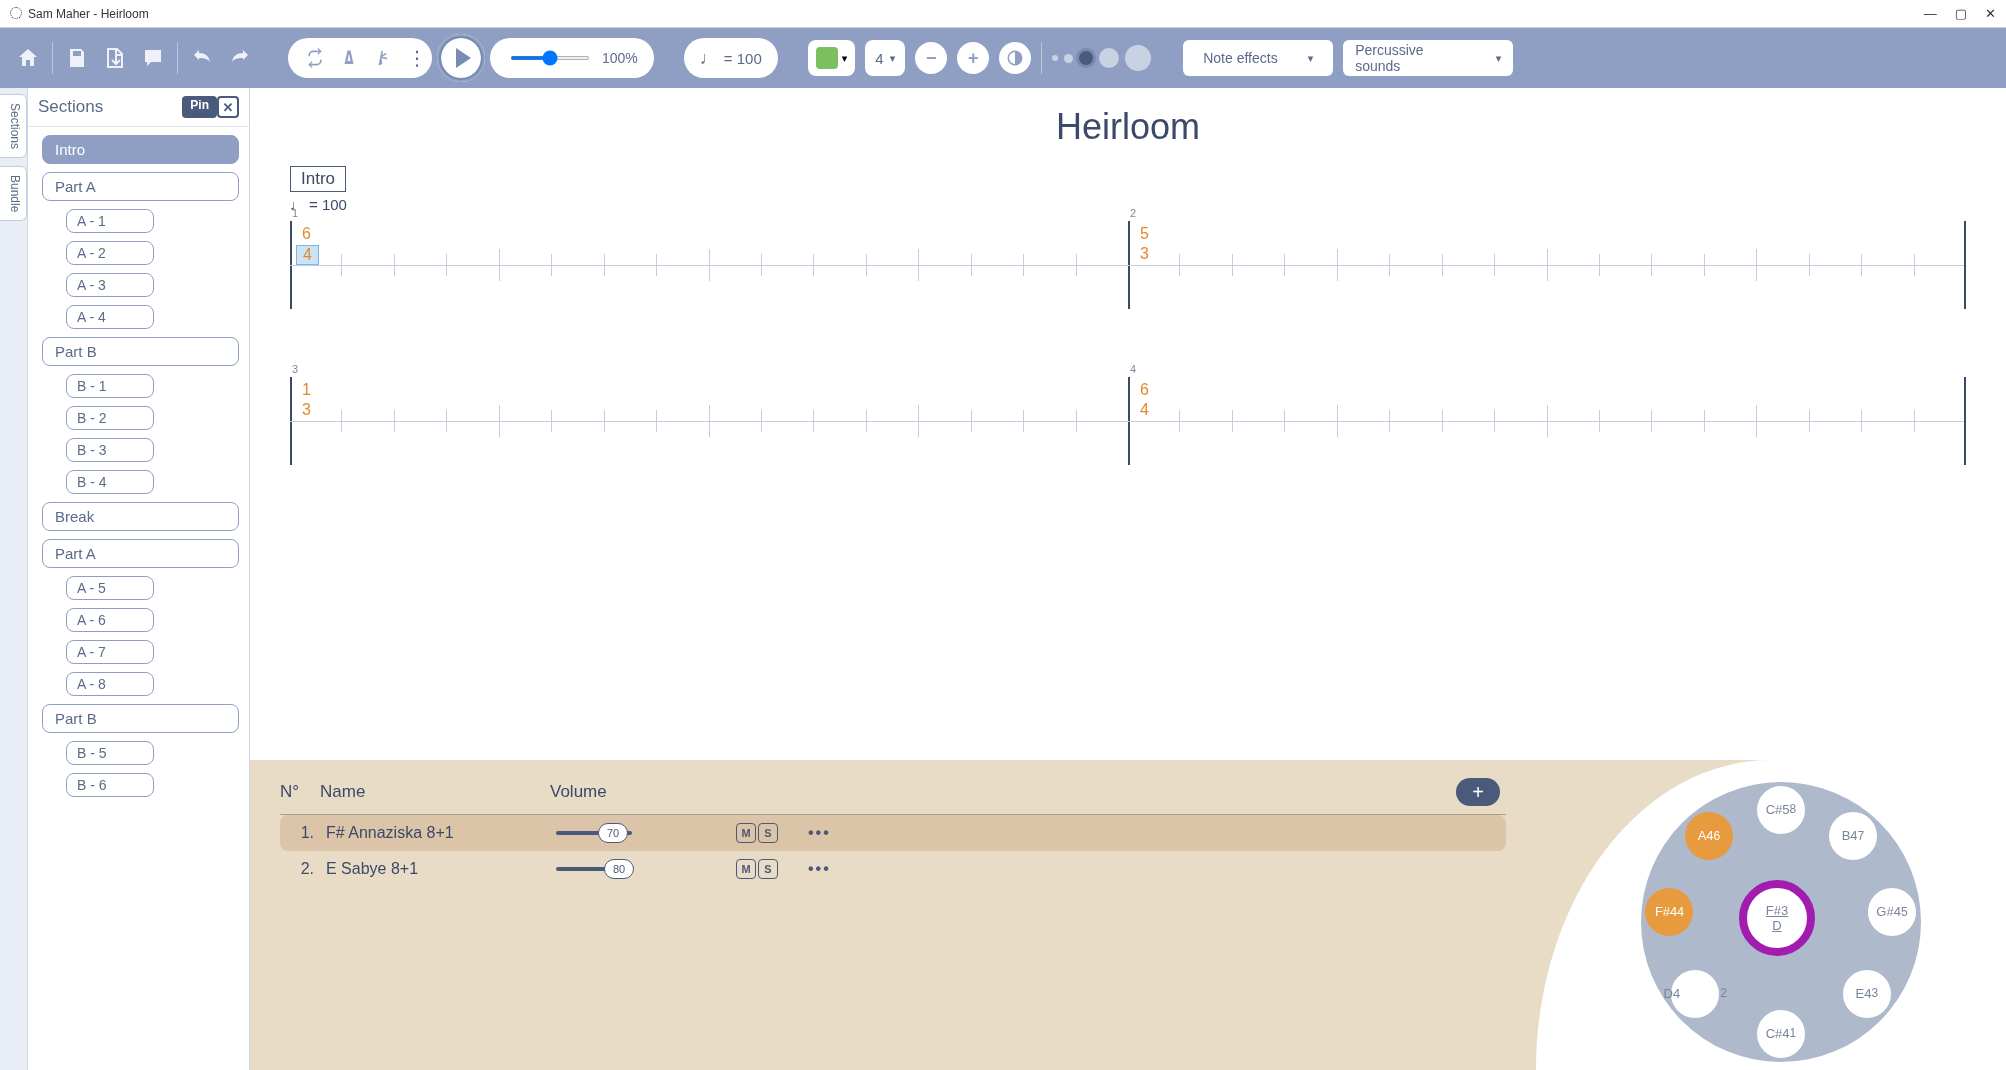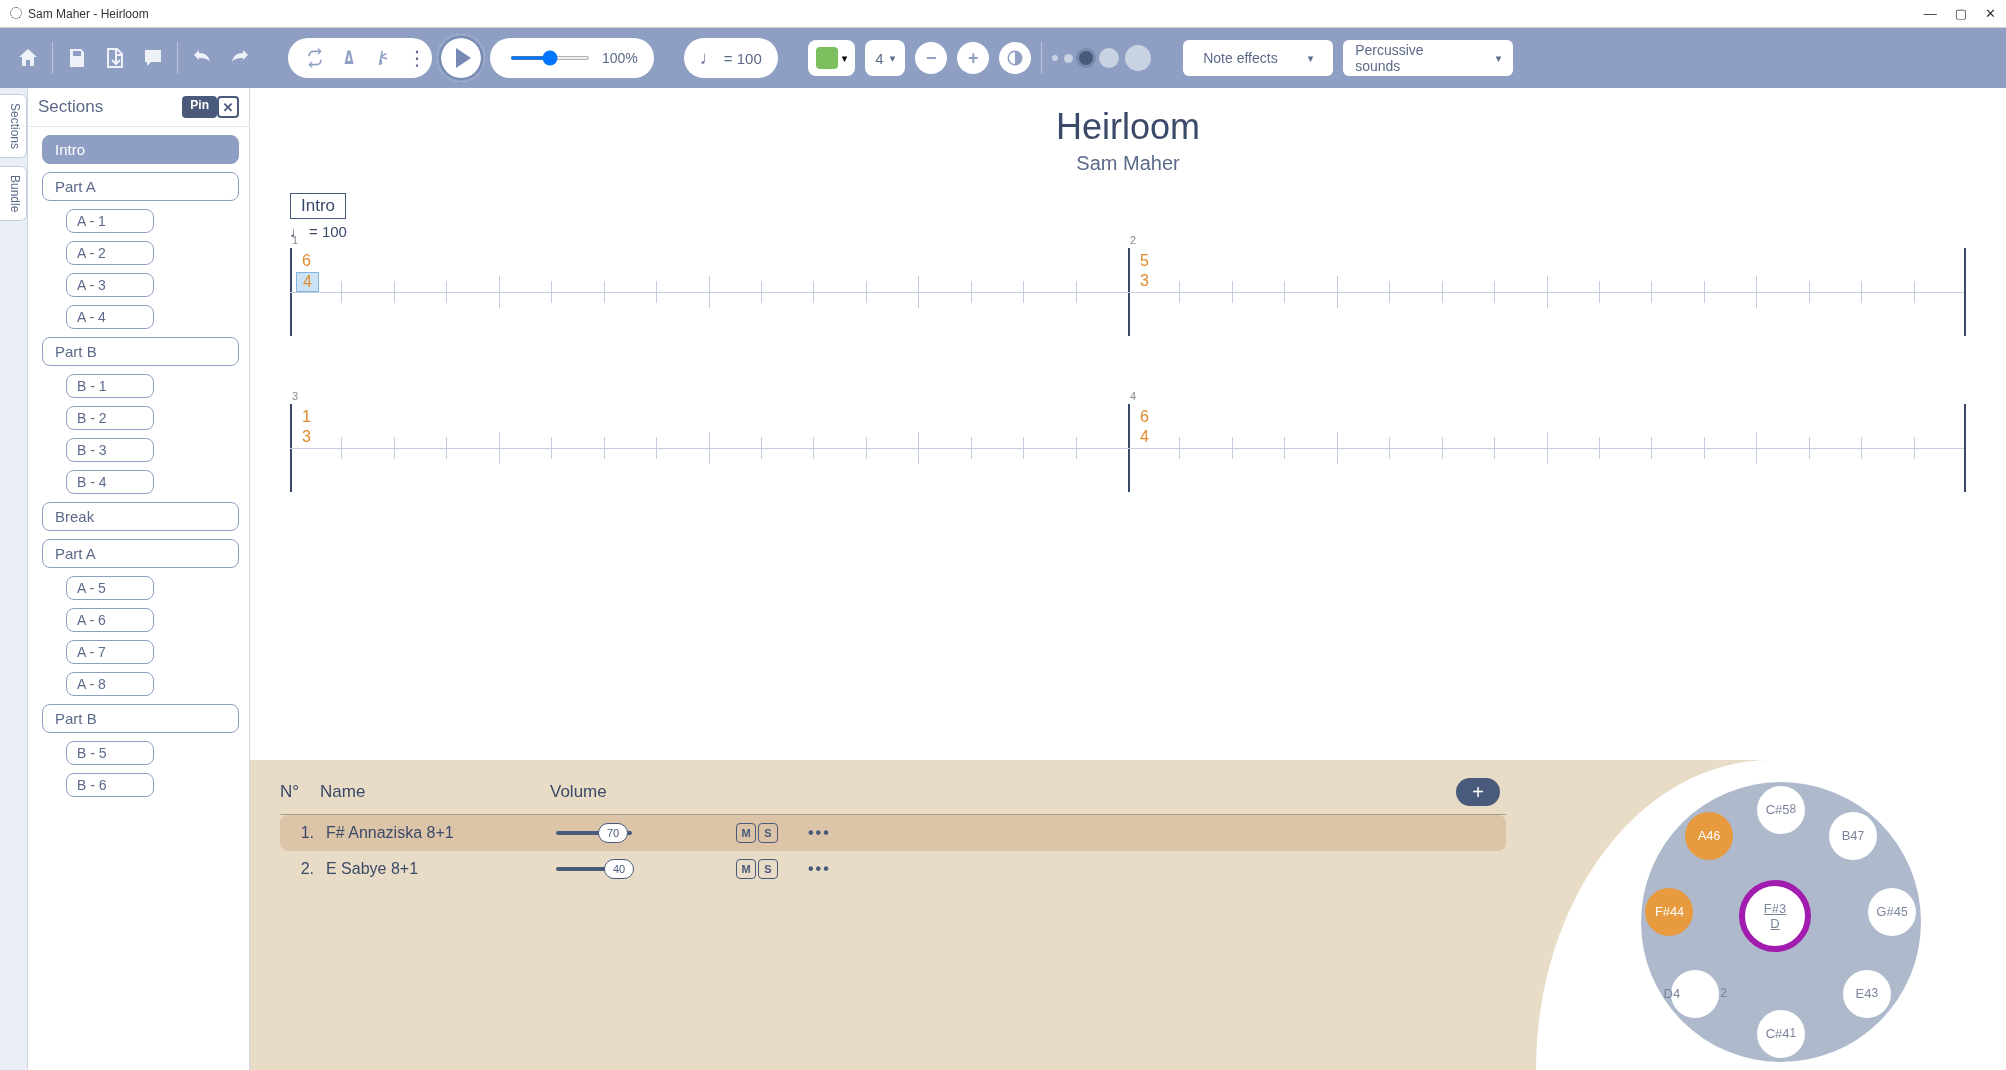--- a/index.html
+++ b/index.html
@@ -111,21 +111,21 @@
 .ms-btn { width:20px; height:20px; border:1.5px solid #4a5a7a; border-radius:4px; font-size:11px; display:flex; align-items:center; justify-content:center; color:#4a5a7a; cursor:pointer; font-weight:bold; }
 .row-menu { margin-left:30px; cursor:pointer; color:#4a5a7a; letter-spacing:2px; font-weight:bold; }
 
 
 .pan-wrap { width:470px; position:relative; background:#fff; border-top-left-radius:50% 100%; }
 .pan { position:absolute; left:105px; top:22px; width:280px; height:280px; background:#aeb9cc; border-radius:50%; }
 .tone { position:absolute; width:48px; height:48px; background:#fff; border-radius:50%; display:flex; flex-direction:row; align-items:center; justify-content:center; font-size:12px; color:#7a859c; line-height:1.1; cursor:pointer; }
 .tone .tn-name{font-size:13px;}
 .tone .tn-num{font-size:12px;}
 .tone.hl { background:#e89b3e; color:#fff; }
-.ding { position:absolute; left:110px; top:110px; width:60px; height:60px; background:#fff; border-radius:50%; display:flex; flex-direction:column; align-items:center; justify-content:center; font-size:13px; color:#7a859c; text-decoration:underline; cursor:pointer; box-shadow:0 0 0 14px #aeb9cc, 0 0 0 15px #fff inset; border:6px solid #a21caf; box-sizing:content-box; left:98px; top:98px;}
+.ding { position:absolute; left:110px; top:110px; width:60px; height:60px; background:#fff; border-radius:50%; display:flex; flex-direction:column; align-items:center; justify-content:center; font-size:13px; color:#7a859c; text-decoration:underline; cursor:pointer; box-shadow:0 0 0 14px #aeb9cc, 0 0 0 15px #fff inset; border:8px solid #a21caf; box-sizing:content-box; left:98px; top:98px;}
 
 .chev{font-size:11px;}
 </style>
 </head>
 <body>
 
 <div class="titlebar">
   <div class="titlebar-left">
     <span class="app-icon"></span>
     <span>Sam Maher - Heirloom</span>
@@ -281,21 +281,20 @@
         <div class="sub-item">A - 8</div>
         <div class="sec-item">Part B</div>
         <div class="sub-item">B - 5</div>
         <div class="sub-item">B - 6</div>
       </div>
   </div>
 
   <div class="canvas">
     <div class="score-header">
       <div class="song-title">Heirloom</div>
-      <div class="song-artist">Sam Maher</div>
     </div>
 
     <div class="score-area">
       <span class="section-label">Intro</span>
       <div class="tempo-mark">
         <span>♩</span>
         <span>= 100</span>
       </div>
       <div class="measures-row" id="measures-row-1">
           <div class="measure">
@@ -435,21 +434,21 @@
                 <span class="ms-btn">M</span>
                 <span class="ms-btn">S</span>
               </span>
               <span class="row-menu">•••</span>
             </div>
             <div class="inst-row">
               <span class="c-num">2.</span>
               <span class="c-name">E Sabye 8+1</span>
               <span class="c-vol">
                 <span class="vol-track">
-                  <span class="vol-handle" style="left:48px">40</span>
+                  <span class="vol-handle" style="left:48px">80</span>
                 </span>
               </span>
               <span class="ms-group">
                 <span class="ms-btn">M</span>
                 <span class="ms-btn">S</span>
               </span>
               <span class="row-menu">•••</span>
             </div>
           </div>
       </div>

